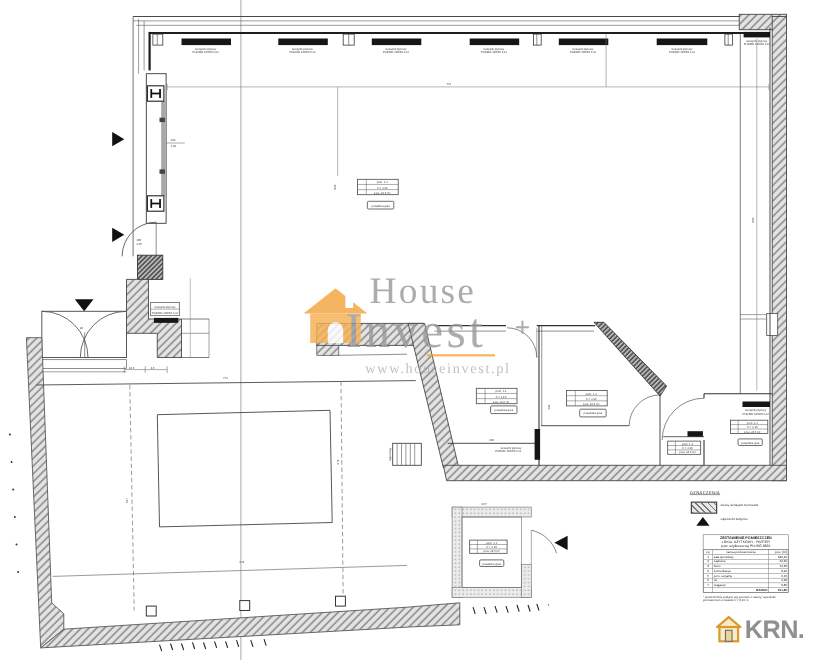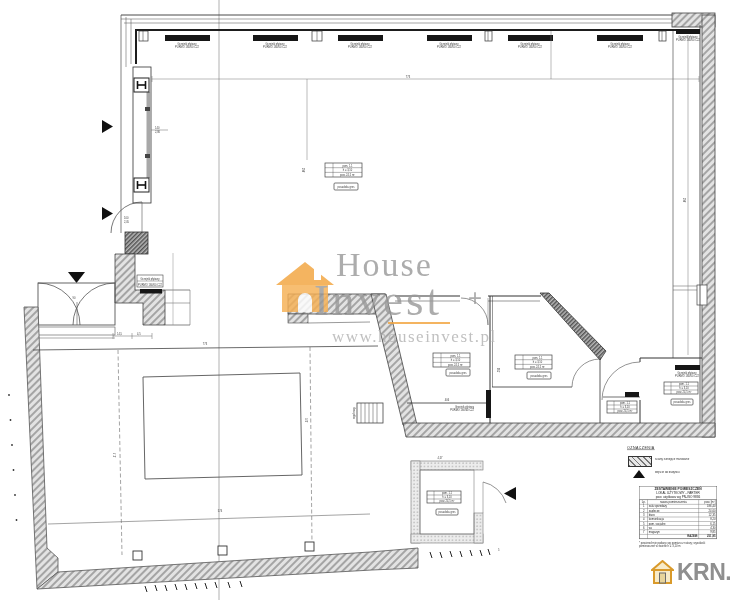--- a/index.html
+++ b/index.html
@@ -33,21 +33,21 @@
   
   .wm{position:absolute;left:270px;top:250px;width:235px;height:105px;opacity:0.82;pointer-events:none;}
   .wm-house{position:absolute;left:6px;top:12px;}
   .wm-t1{position:absolute;left:66px;top:-4px;font-family:"Liberation Serif",serif;
       font-size:34px;color:#9b9b9b;letter-spacing:2px;}
   .wm-t2{position:absolute;left:44px;top:24px;font-family:"Liberation Serif",serif;
       font-size:45px;color:#9a9a9a;letter-spacing:3px;}
   .wm-plus{position:absolute;left:198px;top:34px;font-size:24px;color:#9a9a9a;}
   .wm-rule{position:absolute;left:118px;top:72px;width:62px;height:2px;background:#F2A43E;}
   .wm-url{position:absolute;left:62px;top:77px;font-family:"Liberation Serif",serif;
-      font-size:17px;color:#b3b3b3;letter-spacing:1.5px;}
+      font-size:13px;color:#b3b3b3;letter-spacing:1.5px;}
   
   .krn{position:absolute;left:651px;top:559px;display:flex;align-items:center;}
   .krn-text{font-size:23px;font-weight:bold;color:#8F8F8F;letter-spacing:-0.5px;margin-left:3px;}
 </style>
 </head>
 <body>
 
 <div class="stage">
 
 <svg width="740" height="600" viewBox="0 0 740 600">

